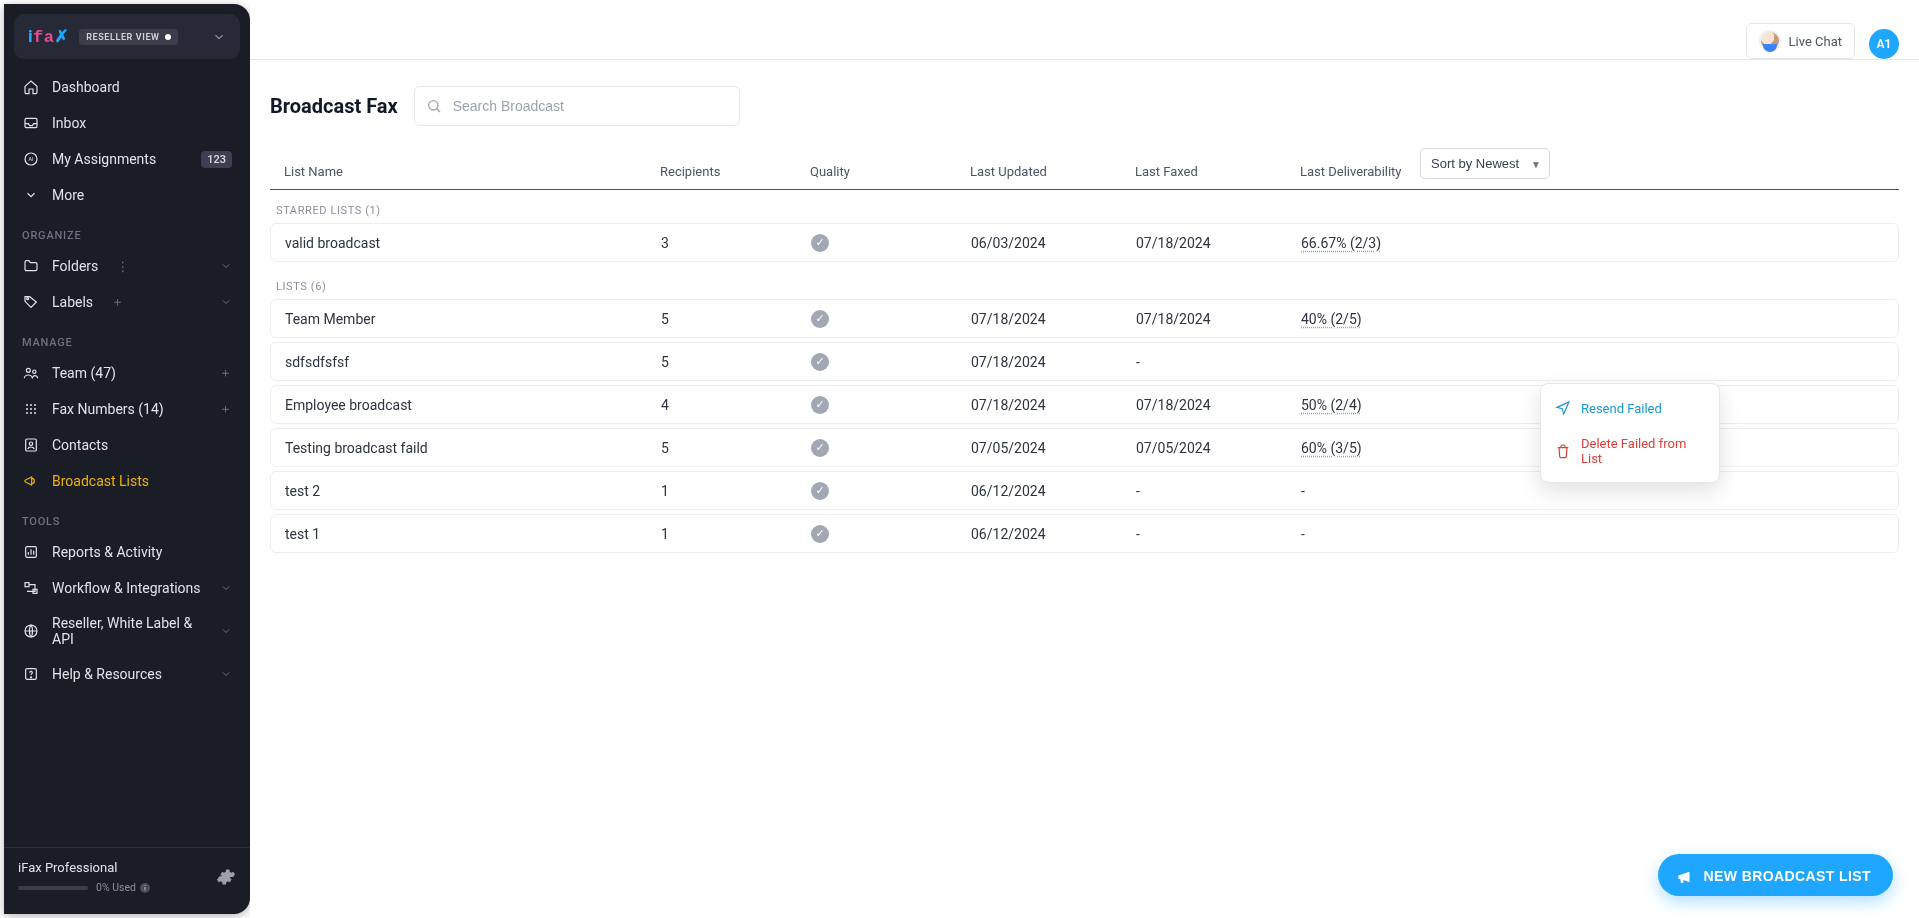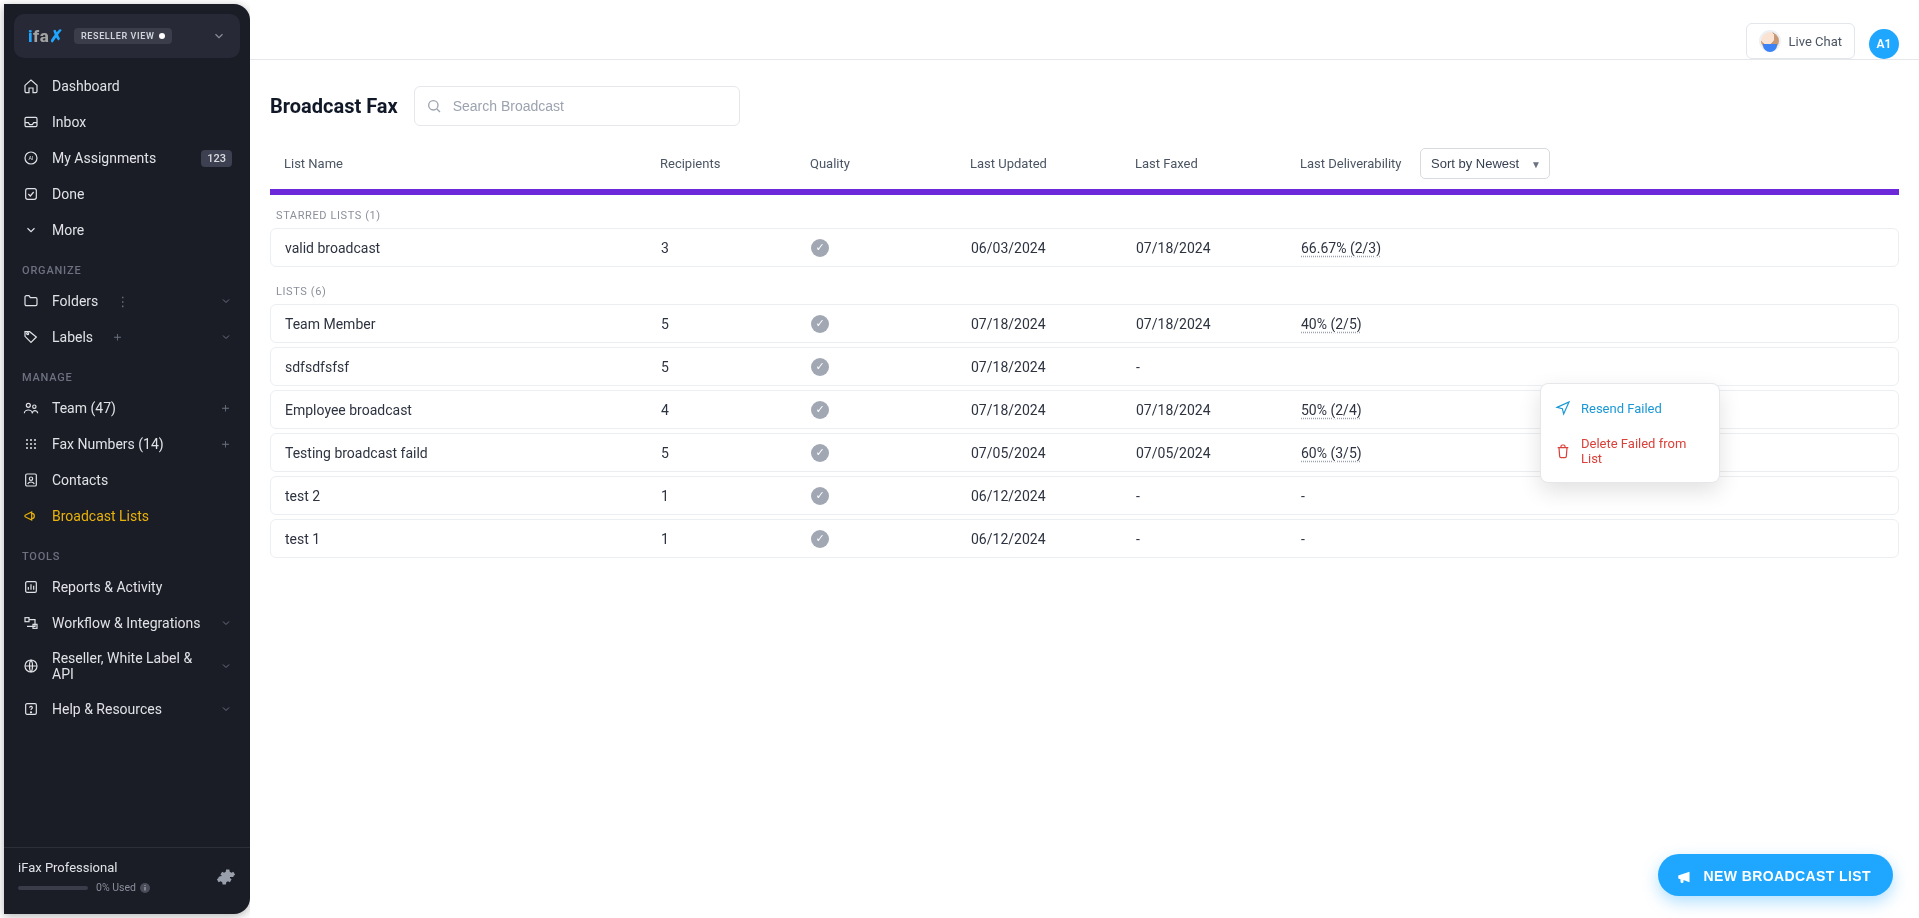--- a/index.html
+++ b/index.html
@@ -3,21 +3,21 @@
 <meta charset="utf-8">
 <style>
   * { box-sizing: border-box; margin: 0; padding: 0; }
   html, body { height: 100%; font-family: -apple-system, BlinkMacSystemFont, "Segoe UI", Roboto, Helvetica, Arial, sans-serif; font-size: 14px; color: #1f2937; background:#f5f5f5; }
   .app { display: flex; height: 918px; width: 1919px; background:#fff; overflow:hidden; position:relative; }
   
   .sidebar { width: 246px; background:#1a1c26; color:#d1d5db; border-radius:0 16px 16px 0; display:flex; flex-direction:column; position:relative; margin:4px 0 4px 4px; box-shadow: 0 2px 10px rgba(0,0,0,.3); }
   .sidebar-header { display:flex; align-items:center; gap:10px; padding:12px 14px; background:#272a36; border-radius:10px; margin:10px 10px 6px 10px; position:relative; }
   .logo { font-weight:800; font-size:17px; letter-spacing:.5px; color:#fff; }
   .logo .i { color:#1fa7ff; }
-  .logo .fax { color:#a3a3a3; }
+  .logo .fax { color:#ec4899;font-family:Liberation Mono, monospace; }
   .logo .slash { color:#1fa7ff; }
   .badge-reseller { background:#3b3e4a; color:#cfd3da; font-size:9px; font-weight:600; letter-spacing:.6px; padding:3px 7px; border-radius:4px; display:flex; align-items:center; gap:5px;}
   .badge-reseller .dot { width:6px; height:6px; background:#ffffff; border-radius:50%; display:inline-block;}
   .chevron-down { margin-left:auto; color:#8b8f9a; }
   .nav { flex:1; overflow-y:auto; padding:4px 0 10px 0; }
   .nav::-webkit-scrollbar { width:6px;}
   .nav::-webkit-scrollbar-thumb { background:#343744;border-radius:3px;}
   .nav-item { display:flex; align-items:center; gap:12px; padding:9px 18px; font-size:14px; color:#e0e2e6; cursor:pointer; position:relative;}
   .nav-item.active { color:#eab308;}
   .nav-item .icon { width:18px; height:18px; display:flex; align-items:center; justify-content:center; flex:0 0 18px;}
@@ -42,21 +42,21 @@
   .user-avatar { width:30px; height:30px; border-radius:50%; background:#1fa7ff; color:#fff; display:flex; align-items:center; justify-content:center; font-size:12px; font-weight:600; cursor:pointer;}
   
   .content { flex:1; overflow:auto; padding:0 20px; position:relative;}
   .page-header { display:flex; align-items:center; gap:16px; padding:26px 0 12px;}
   .page-title { font-size:20px; font-weight:700; color:#111827;}
   .search-wrap { position:relative; width:326px;}
   .search-wrap input { width:100%; height:40px; border:1px solid #e5e7eb; border-radius:6px; padding:0 12px 0 38px; font-size:14px; color:#374151; outline:none;}
   .search-wrap input::placeholder { color:#9ca3af;}
   .search-wrap .sicon { position:absolute; left:12px; top:50%; transform:translateY(-50%); color:#9ca3af;}
   
-  .table-head { display:flex; align-items:center; padding:10px 10px; color:#4b5563; font-size:13px; border-bottom:6px solid #6d28d9;}
+  .table-head { display:flex; align-items:flex-end; padding:10px 10px; color:#4b5563; font-size:13px; border-bottom:1px solid #6d28d9;}
   .col-name { flex: 0 0 380px; padding-left:4px;}
   .col-recip { flex: 0 0 150px;}
   .col-quality { flex: 0 0 160px;}
   .col-updated { flex: 0 0 165px;}
   .col-faxed { flex: 0 0 165px;}
   .col-deliver { flex: 0 0 120px;}
   .col-sort { flex:1; display:flex; justify-content:flex-start;}
   .sort-btn { border:1px solid #d7dbe0; background:#fff; border-radius:5px; padding:7px 28px 7px 10px; font-size:13px; color:#374151; cursor:pointer; position:relative; min-width:130px; text-align:left;}
   .sort-btn .tri { position:absolute; right:8px; top:50%; transform:translateY(-50%); color:#6b7280; font-size:10px;}
   .group-label { font-size:11px; letter-spacing:.6px; color:#8b8f9a; padding:14px 6px 6px;}
@@ -113,29 +113,20 @@
       </div>
       <div class="nav-item">
         <span class="icon">
             <svg width="16" height="16" viewBox="0 0 24 24" fill="none" stroke="currentColor" stroke-width="1.8">
               <circle cx="12" cy="12" r="9"></circle>
               <text x="12" y="15" font-size="8" text-anchor="middle" fill="currentColor" stroke="none">AI</text>
             </svg>
           </span>
         <span>My Assignments</span>
         <span class="count-badge">123</span>
-      </div>
-      <div class="nav-item">
-        <span class="icon">
-            <svg width="16" height="16" viewBox="0 0 24 24" fill="none" stroke="currentColor" stroke-width="1.8">
-              <rect x="4" y="4" width="16" height="16" rx="3"></rect>
-              <polyline points="8 12 11 15 16 9"></polyline>
-            </svg>
-          </span>
-        <span>Done</span>
       </div>
       <div class="nav-item">
         <span class="icon">
             <svg width="14" height="14" viewBox="0 0 24 24" fill="none" stroke="currentColor" stroke-width="2">
               <polyline points="6 9 12 15 18 9"></polyline>
             </svg>
           </span>
         <span>More</span>
       </div>
 

